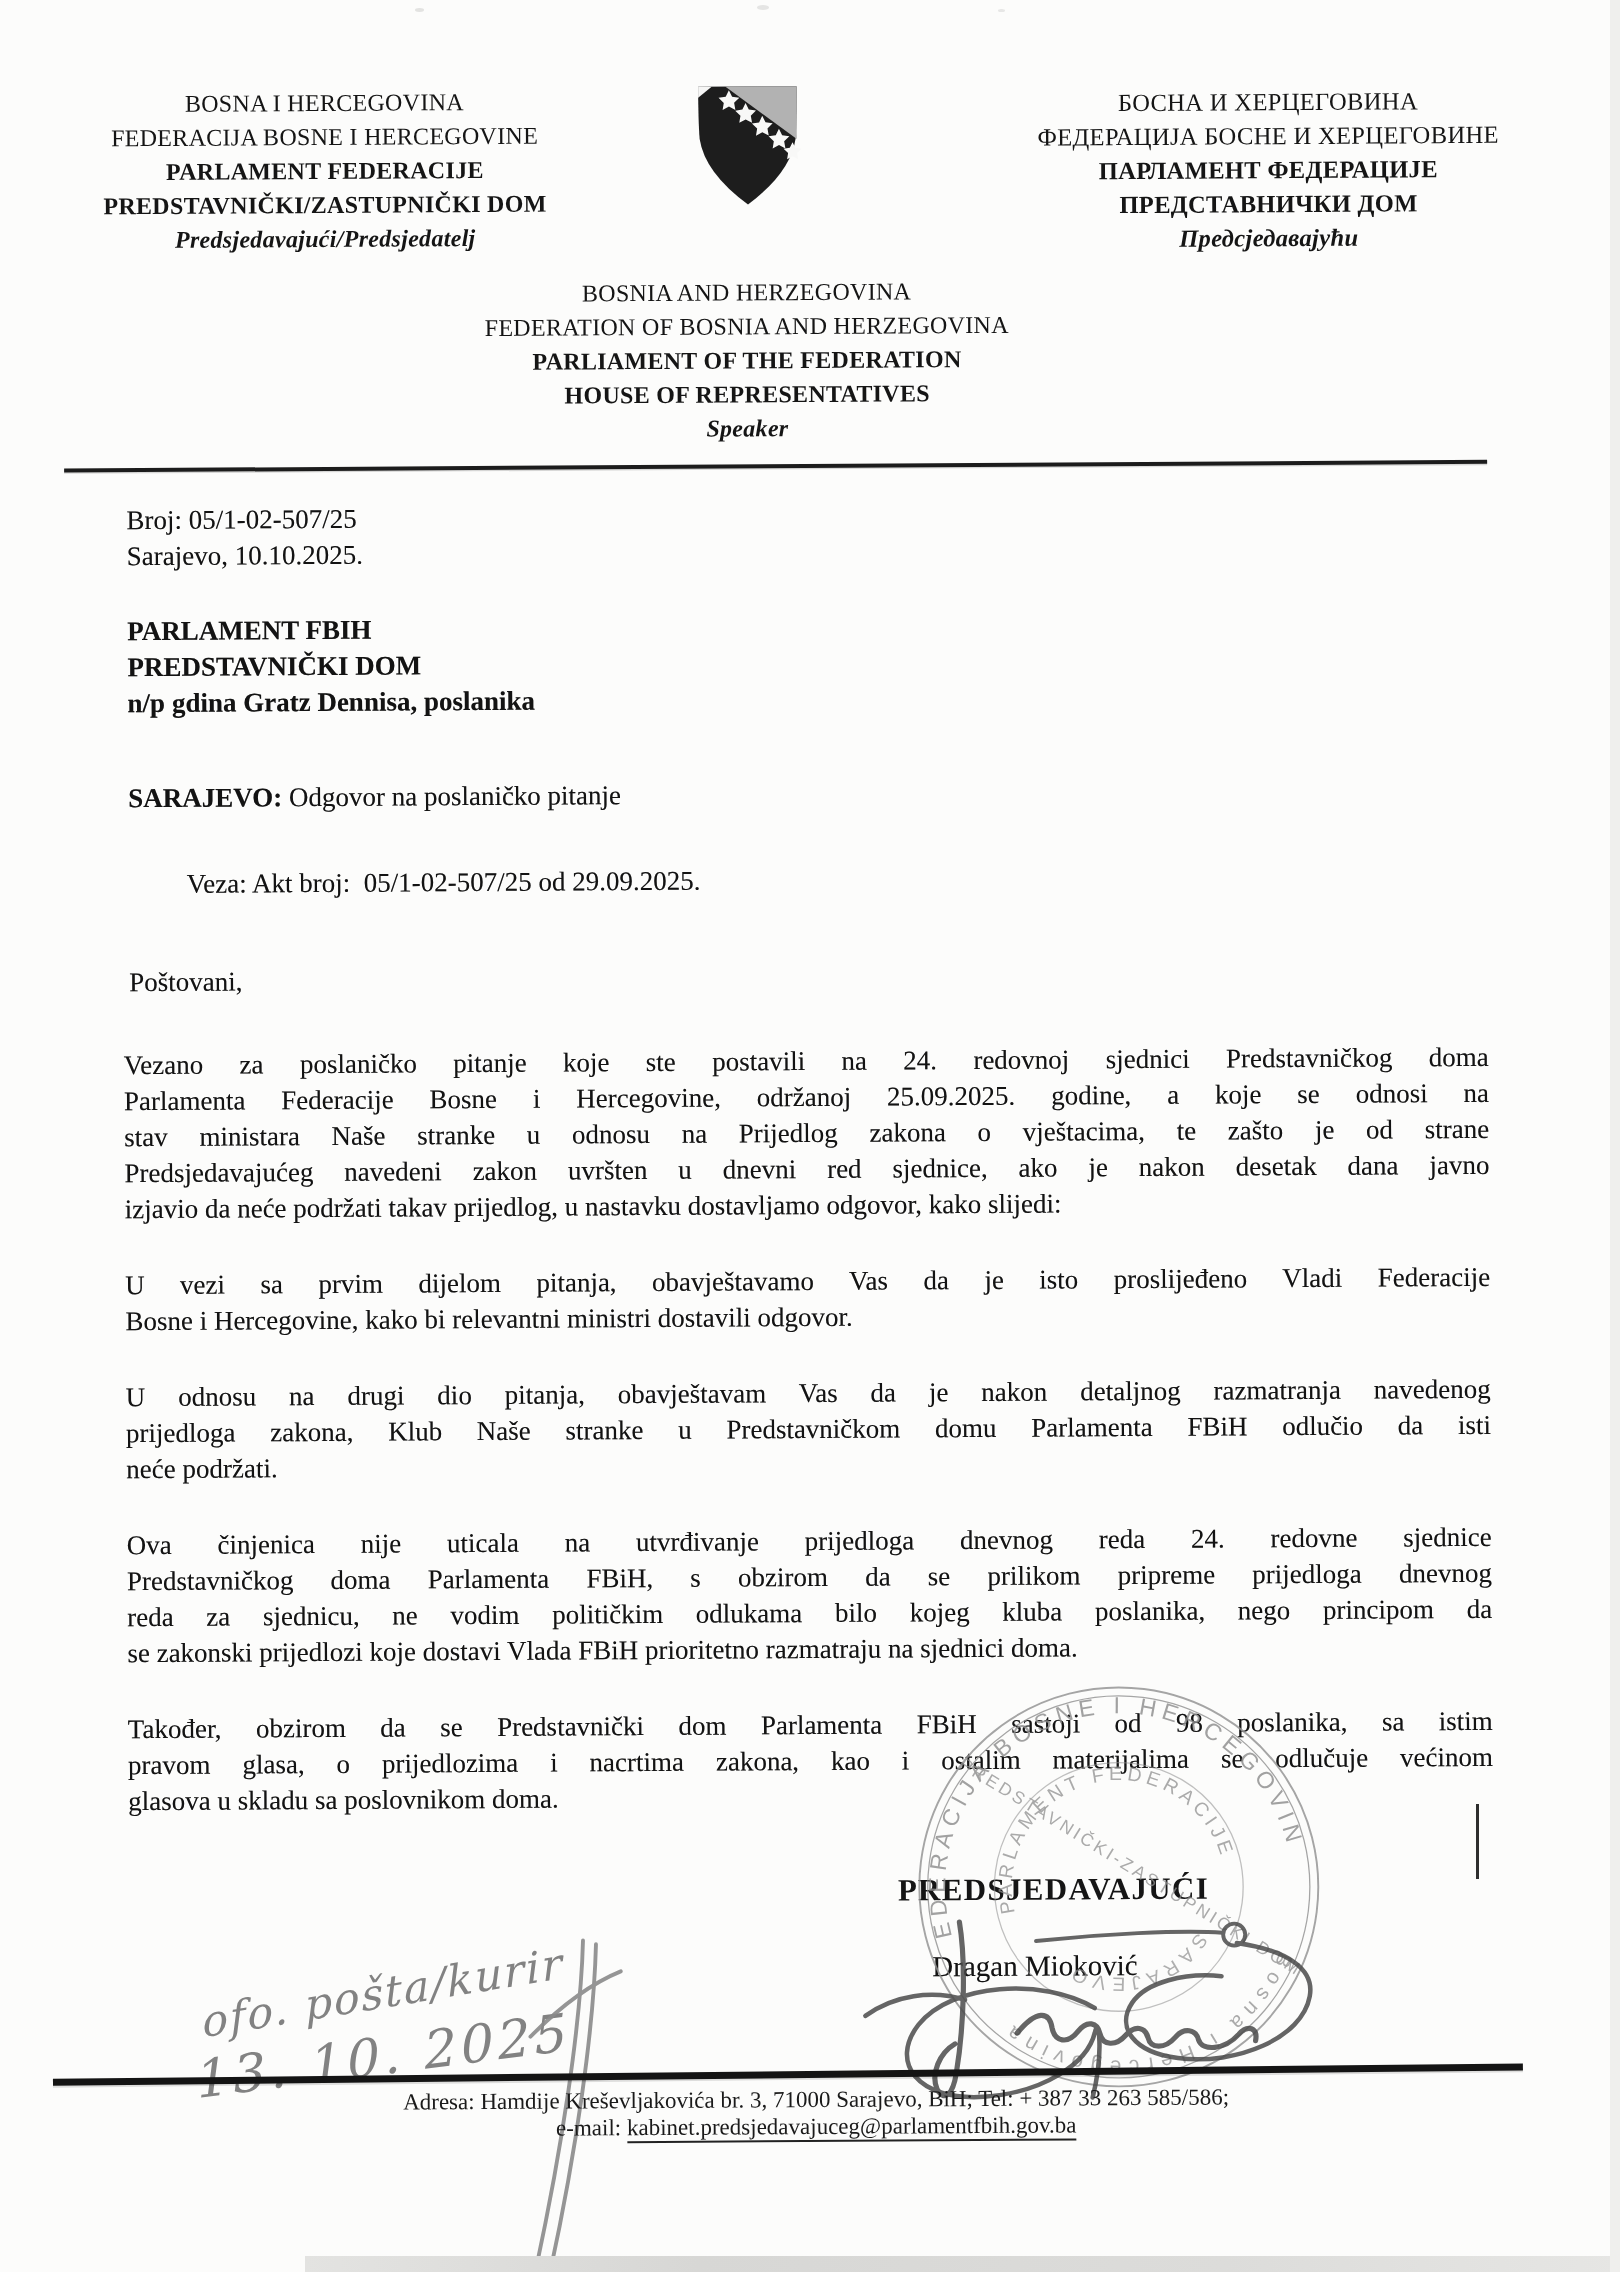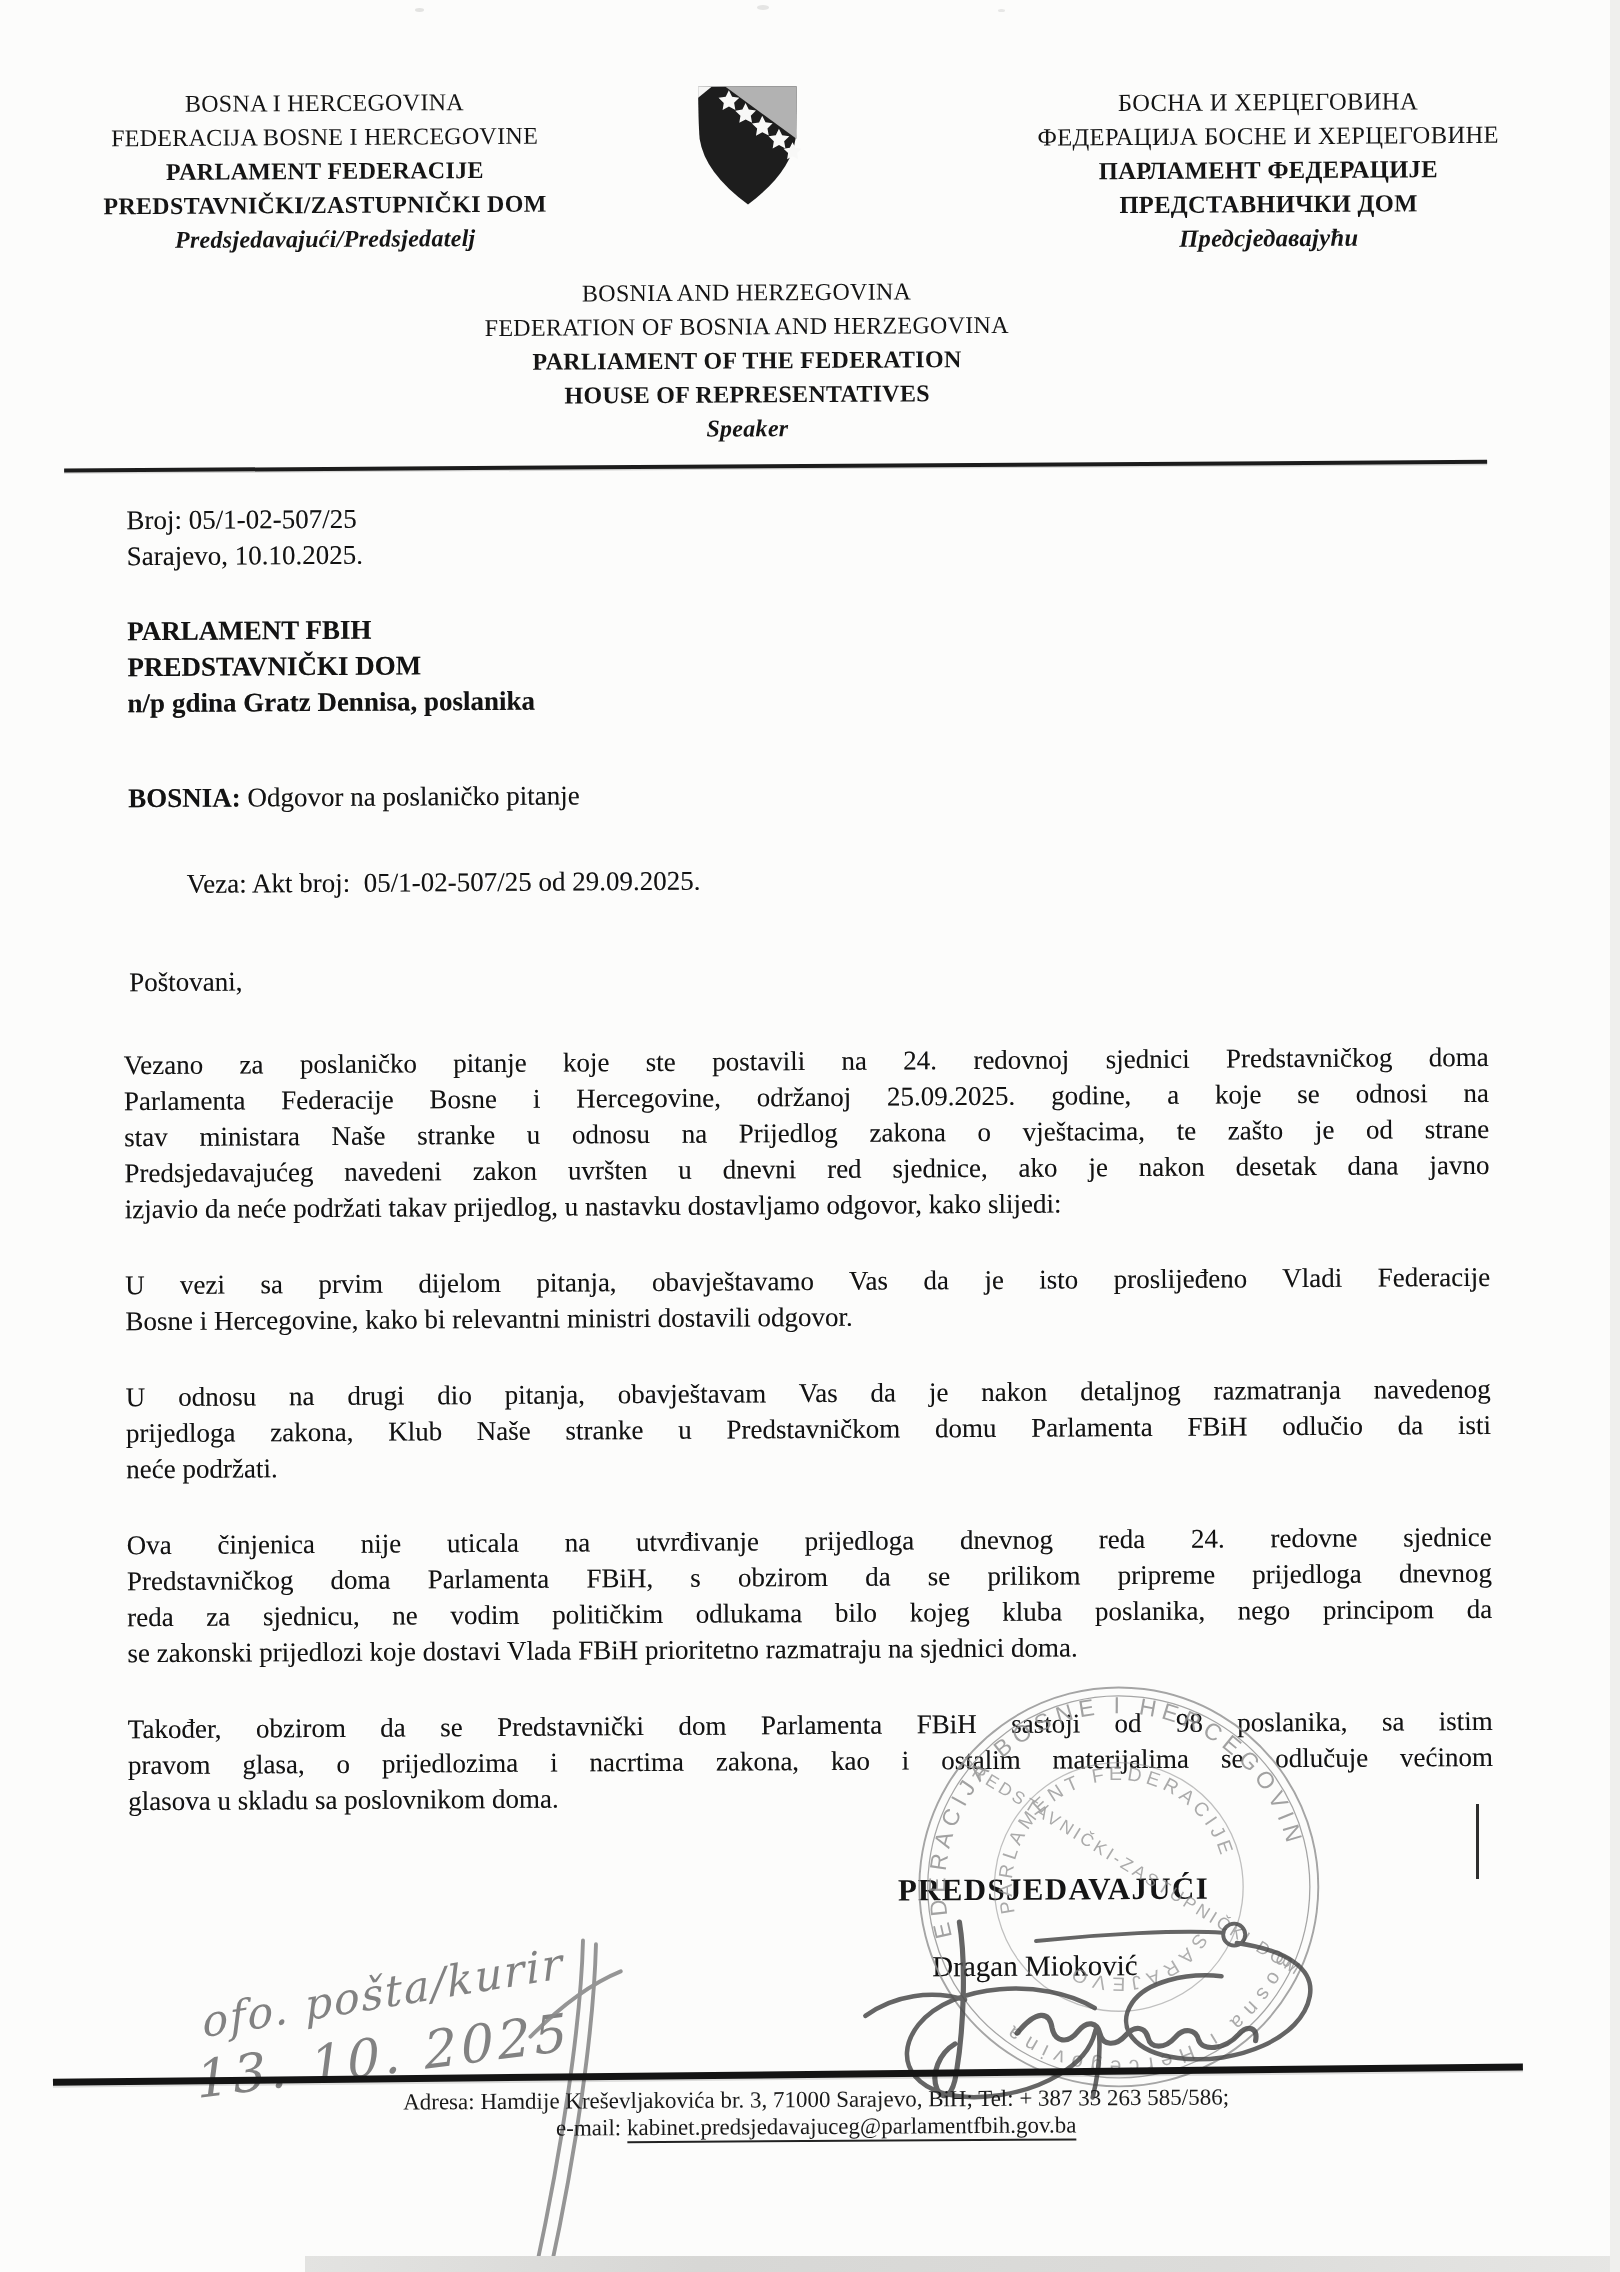--- a/index.html
+++ b/index.html
@@ -129,21 +129,21 @@
       <div>Sarajevo, 10.10.2025.</div>
     </div>
 
     <div id="recipient" class="body-text">
       <div>PARLAMENT FBIH</div>
       <div>PREDSTAVNIČKI DOM</div>
       <div>n/p gdina Gratz Dennisa, poslanika</div>
     </div>
 
     <div id="subject" class="body-text">
-      <span style="font-weight:bold">BOSNIA:</span><span> Odgovor na poslaničko pitanje</span>
+      <span style="font-weight:bold">SARAJEVO:</span><span> Odgovor na poslaničko pitanje</span>
     </div>
 
     <div id="reference" class="body-text">Veza: Akt broj:  05/1-02-507/25 od 29.09.2025.</div>
 
     <div id="salutation" class="body-text">Poštovani,</div>
 
     <div id="paragraphs" class="body-text">
         <div class="para">
           <div class="line">Vezano za poslaničko pitanje koje ste postavili na 24. redovnoj sjednici Predstavničkog doma</div>
           <div class="line">Parlamenta Federacije Bosne i Hercegovine, održanoj 25.09.2025. godine, a koje se odnosi na</div>

